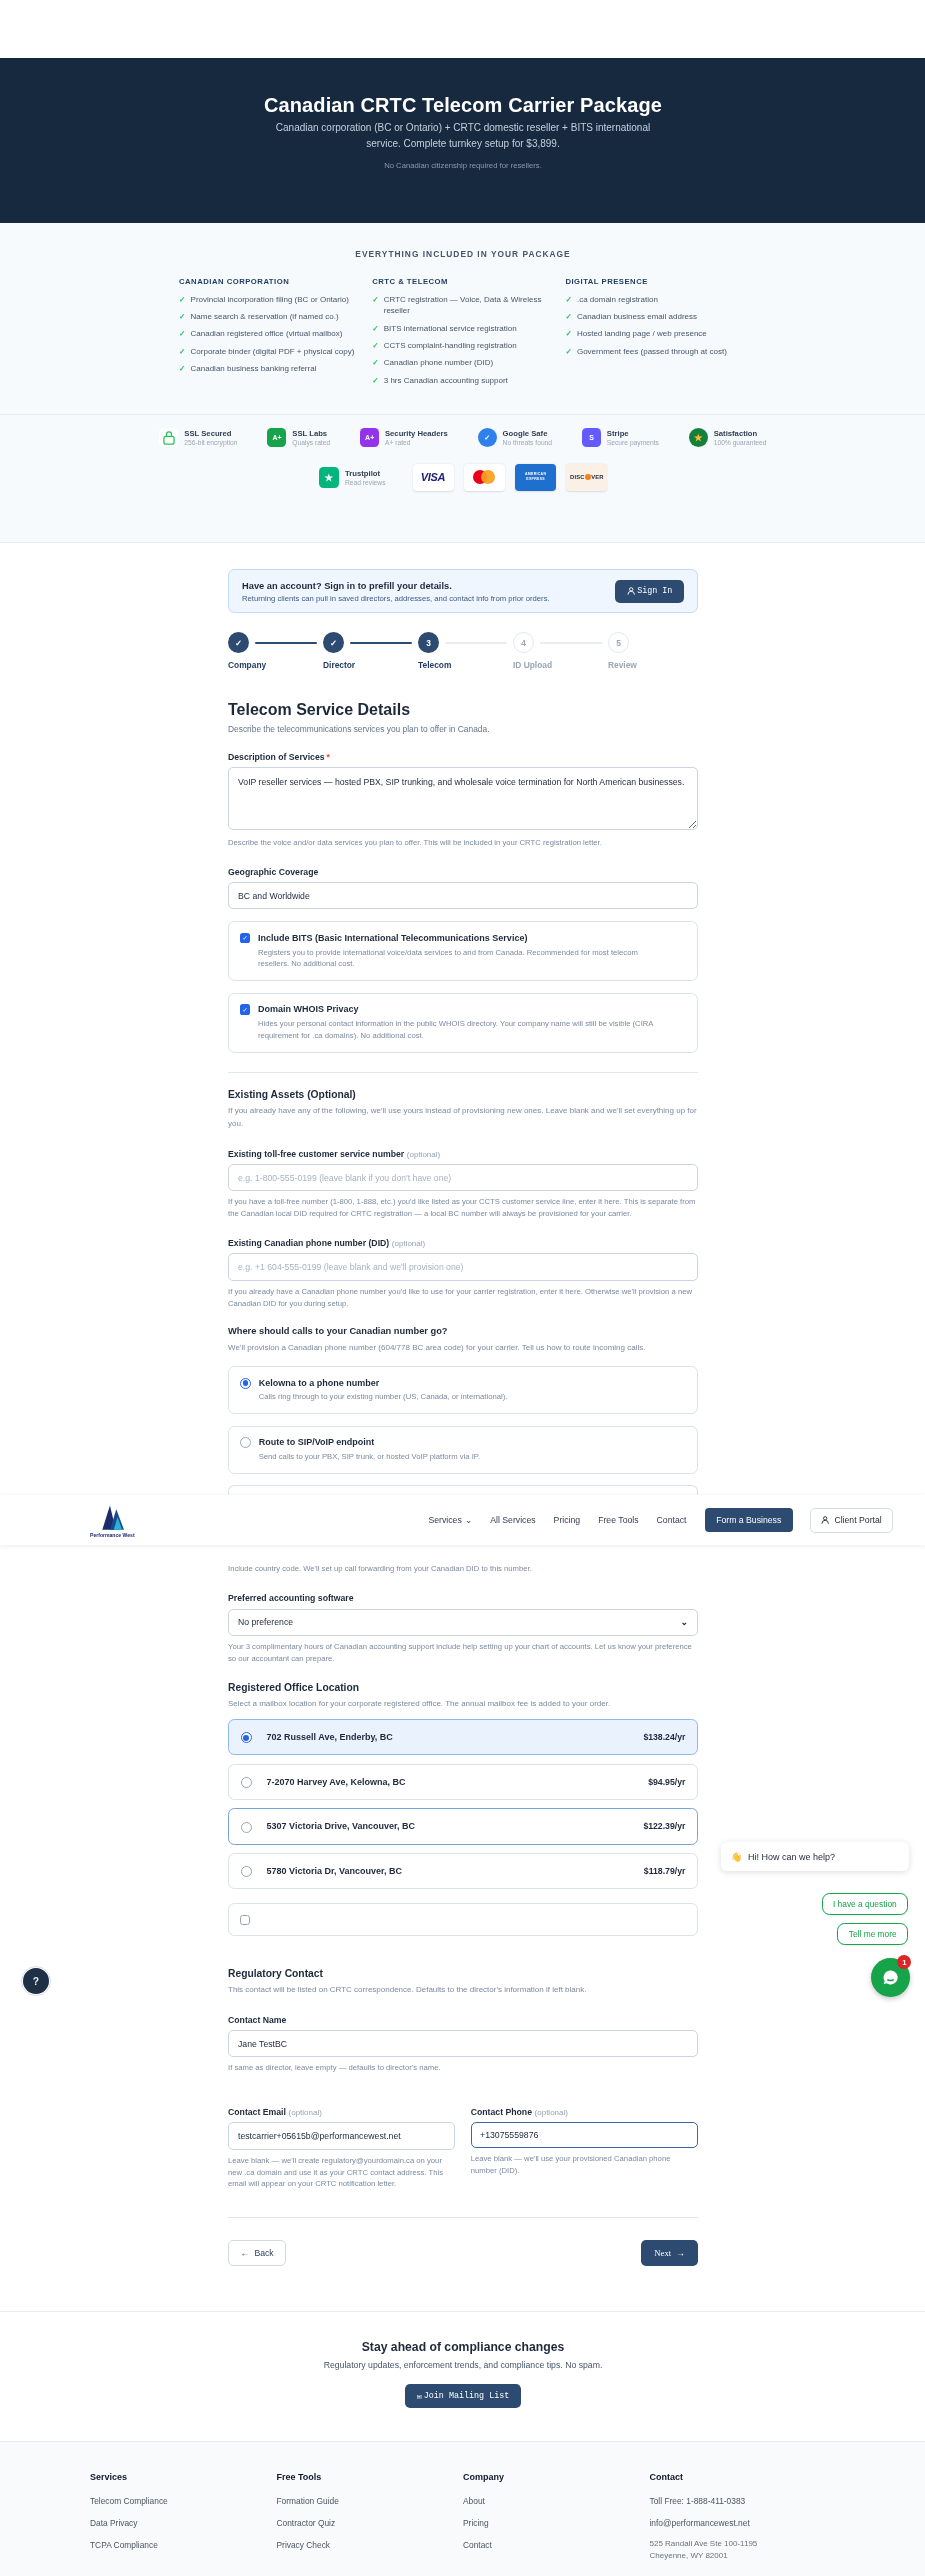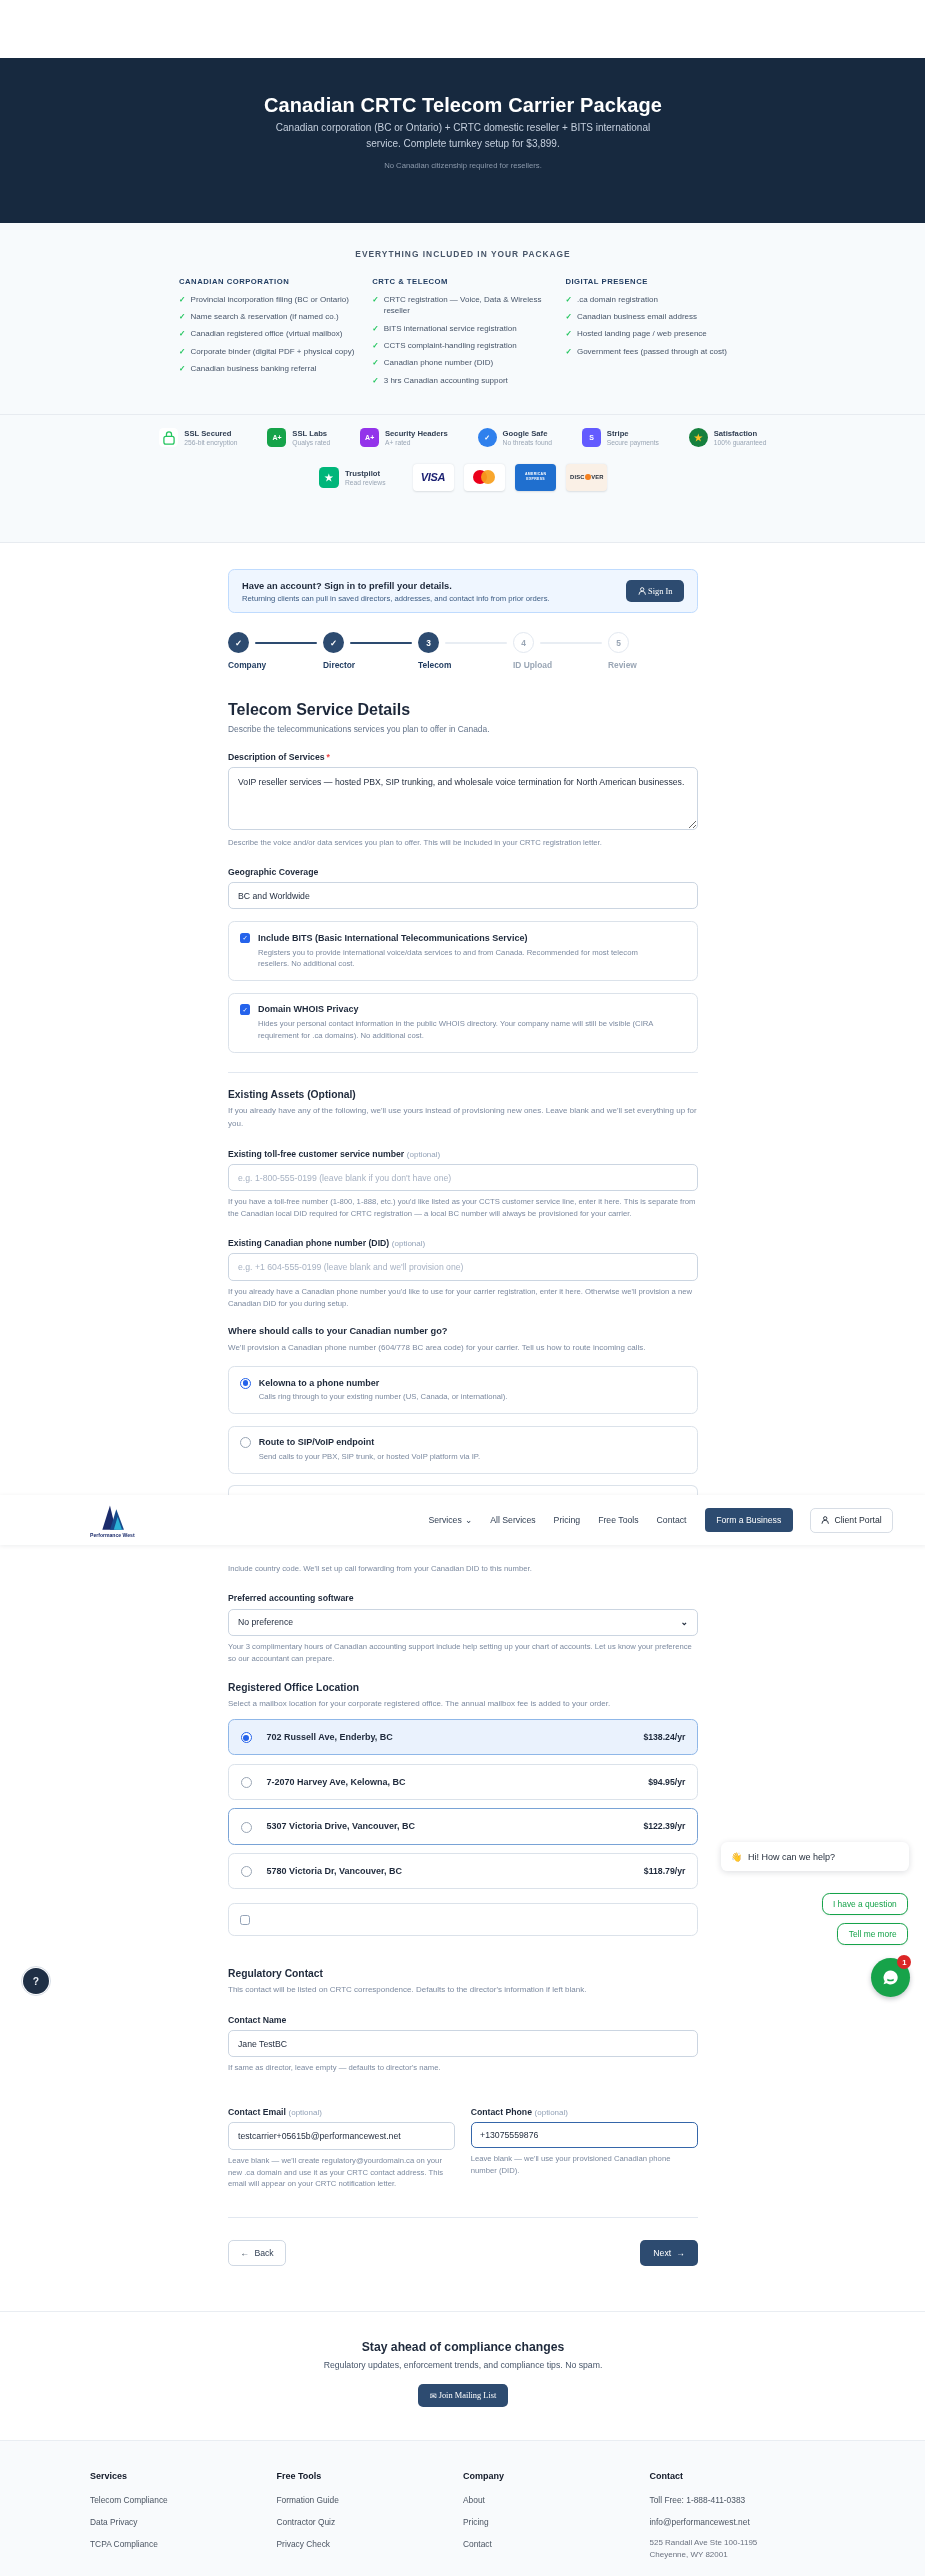--- a/index.html
+++ b/index.html
@@ -35,21 +35,21 @@
   .mc i:last-child{right:0;background:#f79e1b;opacity:.92}
   .amex{background:#1f6fcf}
   .amex div{color:#fff;font-size:3.5px;font-weight:bold;text-align:center;letter-spacing:0.3px;line-height:1.5}
   .disc{background:#faf0e6;font-size:5.8px;font-weight:bold;color:#1f2937;letter-spacing:0.2px}
   .disc i{display:inline-block;width:5.8px;height:5.8px;border-radius:50%;background:#f48120;margin:0 0.3px}
   
   .content{width:470px;margin:0 auto;padding-top:26px}
   .banner{background:#eff6ff;border:0.6px solid #bfdbfe;border-radius:6.4px;padding:9.6px 13px;display:flex;align-items:center;justify-content:space-between;gap:10.3px}
   .banner b{font-size:9.3px;color:#1e293b}
   .banner p{font-size:7.7px;color:#3b5b82;margin-top:3.2px}
-  .btn-navy{background:#2d4b70;color:#fff;border:none;border-radius:5.1px;padding:6.4px 11.6px;font-size:8.4px;font-family:Liberation Serif, serif;display:inline-flex;align-items:center;gap:2px;cursor:pointer}
+  .btn-navy{background:#2d4b70;color:#fff;border:none;border-radius:5.1px;padding:6.4px 11.6px;font-size:8.4px;font-family:Liberation Mono, monospace;display:inline-flex;align-items:center;gap:2px;cursor:pointer}
   
   .stepper{margin-top:19px}
   .steps-row,.labels-row{display:grid;grid-template-columns:95px 95px 95px 95px auto}
   .stepcell{display:flex;align-items:center}
   .dot{width:21px;height:21px;border-radius:50%;display:flex;align-items:center;justify-content:center;font-size:8.4px;font-weight:bold;flex:none}
   .dot.done,.dot.cur{background:#2d4b70;color:#fff}
   .dot.todo{background:#fff;border:1.3px solid #e2e8f0;color:#9aa6b5}
   .conn{height:1.9px;flex:1;margin:0 6.4px;border-radius:1.3px}
   .conn.on{background:#2d4b70}.conn.off{background:#e8edf3}
   .labels-row{margin-top:6.4px}
@@ -82,21 +82,21 @@
   .office-row.sel{background:#eaf2fd;border-color:#8fb7e8}
   .office-row.hl{border-color:#79a3d6}
   .cut-card{height:10.3px;border:0.6px solid #dbe2ea;border-bottom:none;border-radius:6.4px 6.4px 0 0;margin-top:11.6px}
   .selectbox{border:0.6px solid #cbd5e1;border-radius:5.1px;padding:7.7px 9px;font-size:8.7px;display:flex;align-items:center;justify-content:space-between;margin-top:5.1px;cursor:pointer;background:#fff}
   .selectbox .chev{color:#1e293b;font-weight:bold;font-size:9px}
   .two-col{display:grid;grid-template-columns:1fr 1fr;gap:15.4px;margin-top:16.7px}
   .two-col .field-label{margin-top:16px}
   .input.focus{border:1.3px solid #3566a9;padding:7px 8.4px}
   .actions{display:flex;justify-content:space-between;margin-top:22px;padding-bottom:42px}
   .btn-back{background:#fff;border:0.6px solid #cfd8e3;border-radius:5.1px;padding:7px 11.6px;font-size:8.7px;color:#334155;font-family:inherit;display:inline-flex;gap:5.1px;align-items:center;cursor:pointer}
-  .btn-next{background:#2d4b70;color:#fff;border:none;border-radius:5.1px;padding:7px 13px;font-size:8.7px;font-family:Liberation Sans, sans-serif;display:inline-flex;gap:5.1px;align-items:center;cursor:pointer}
+  .btn-next{background:#2d4b70;color:#fff;border:none;border-radius:5.1px;padding:7px 13px;font-size:8.7px;font-family:Liberation Serif, serif;display:inline-flex;gap:5.1px;align-items:center;cursor:pointer}
   
   .navbar{background:#fff;height:50px;display:flex;align-items:center;padding:0 33px 0 90px;box-shadow:0 1.3px 5.1px rgba(16,24,40,.08);position:relative;z-index:5}
   .logo{display:flex;flex-direction:column;align-items:center;gap:1.3px}
   .logo-caption{font-size:5.1px;font-weight:bold;color:#1b2b6b}
   .nav-links{display:flex;gap:18px;margin-left:auto;align-items:center}
   .nav-links a{font-size:8.7px;color:#334155;text-decoration:none;display:inline-flex;gap:3.2px;align-items:center}
   .nav-cta{margin-left:18px;background:#2d4b70;color:#fff;border:none;border-radius:3.9px;padding:7px 11.6px;font-size:8.7px;font-family:inherit;cursor:pointer}
   .nav-portal{margin-left:16.7px;background:#fff;border:0.6px solid #d7dde5;border-radius:5.1px;padding:6.4px 10.3px;font-size:8.7px;color:#1f2937;font-family:inherit;display:inline-flex;gap:5.1px;align-items:center;cursor:pointer}
   
   .newsletter{border-top:0.6px solid #e9edf2;text-align:center;padding:28px 0 33px;margin-top:2.6px}

